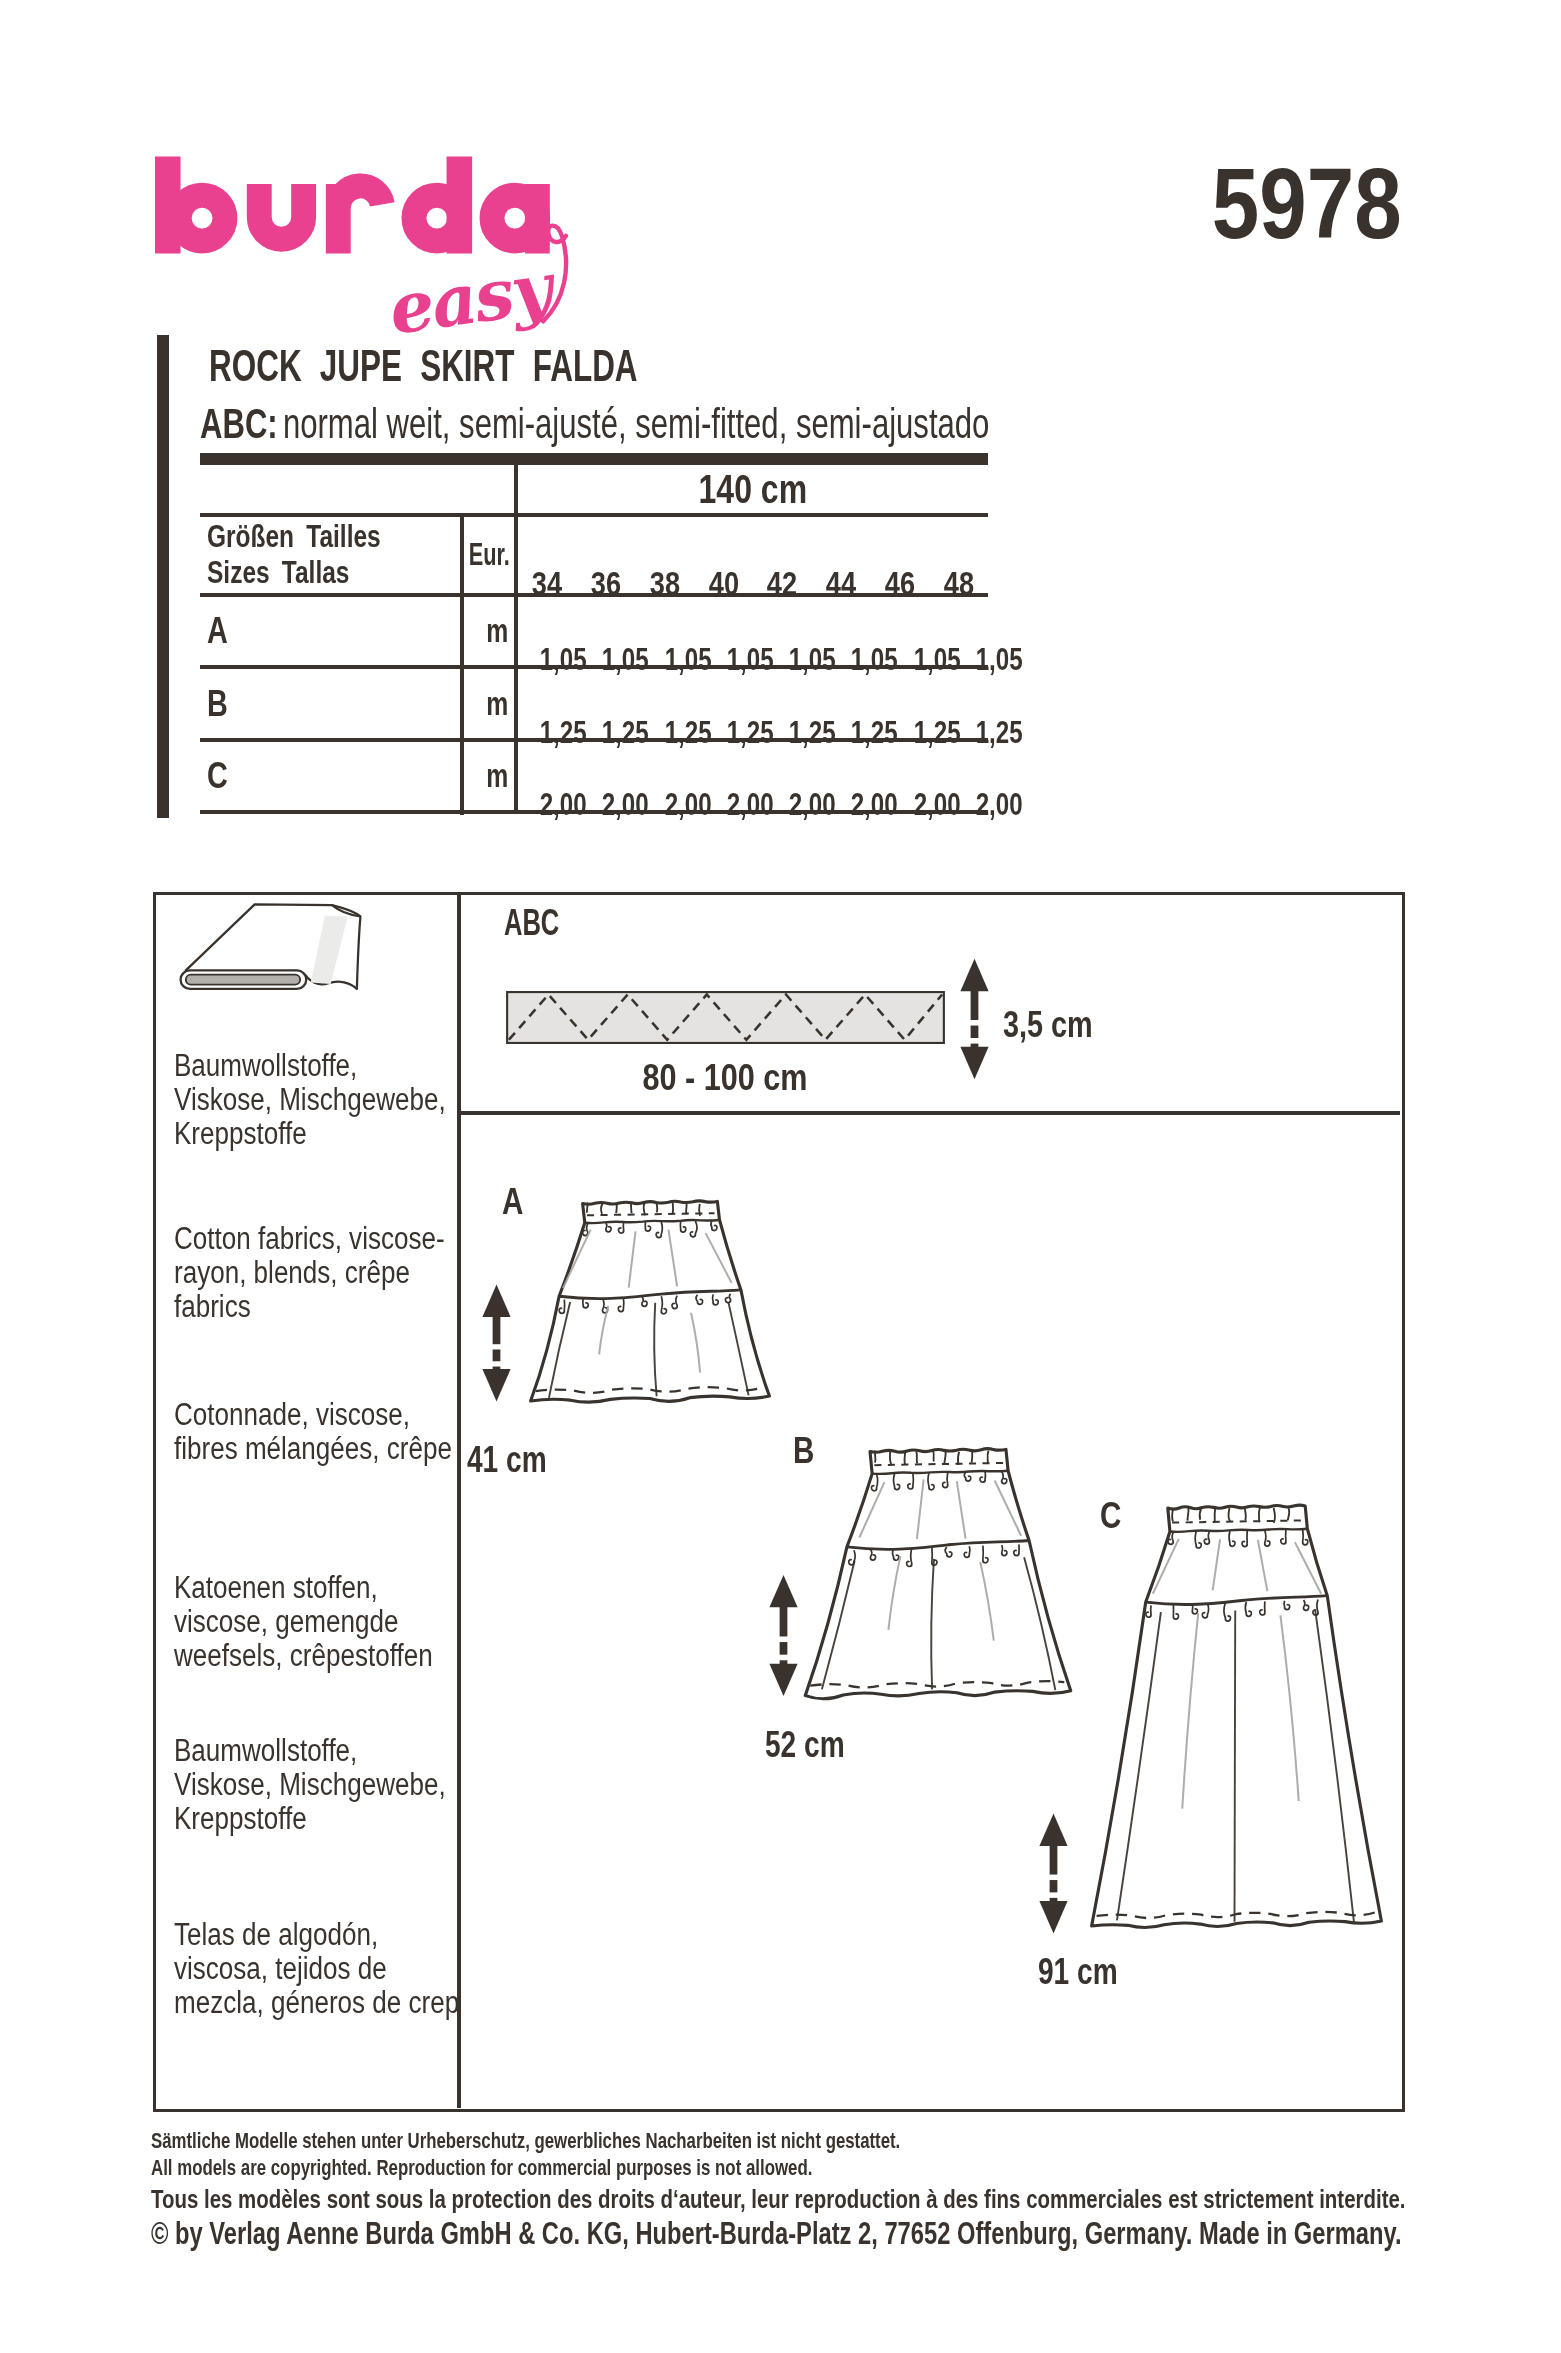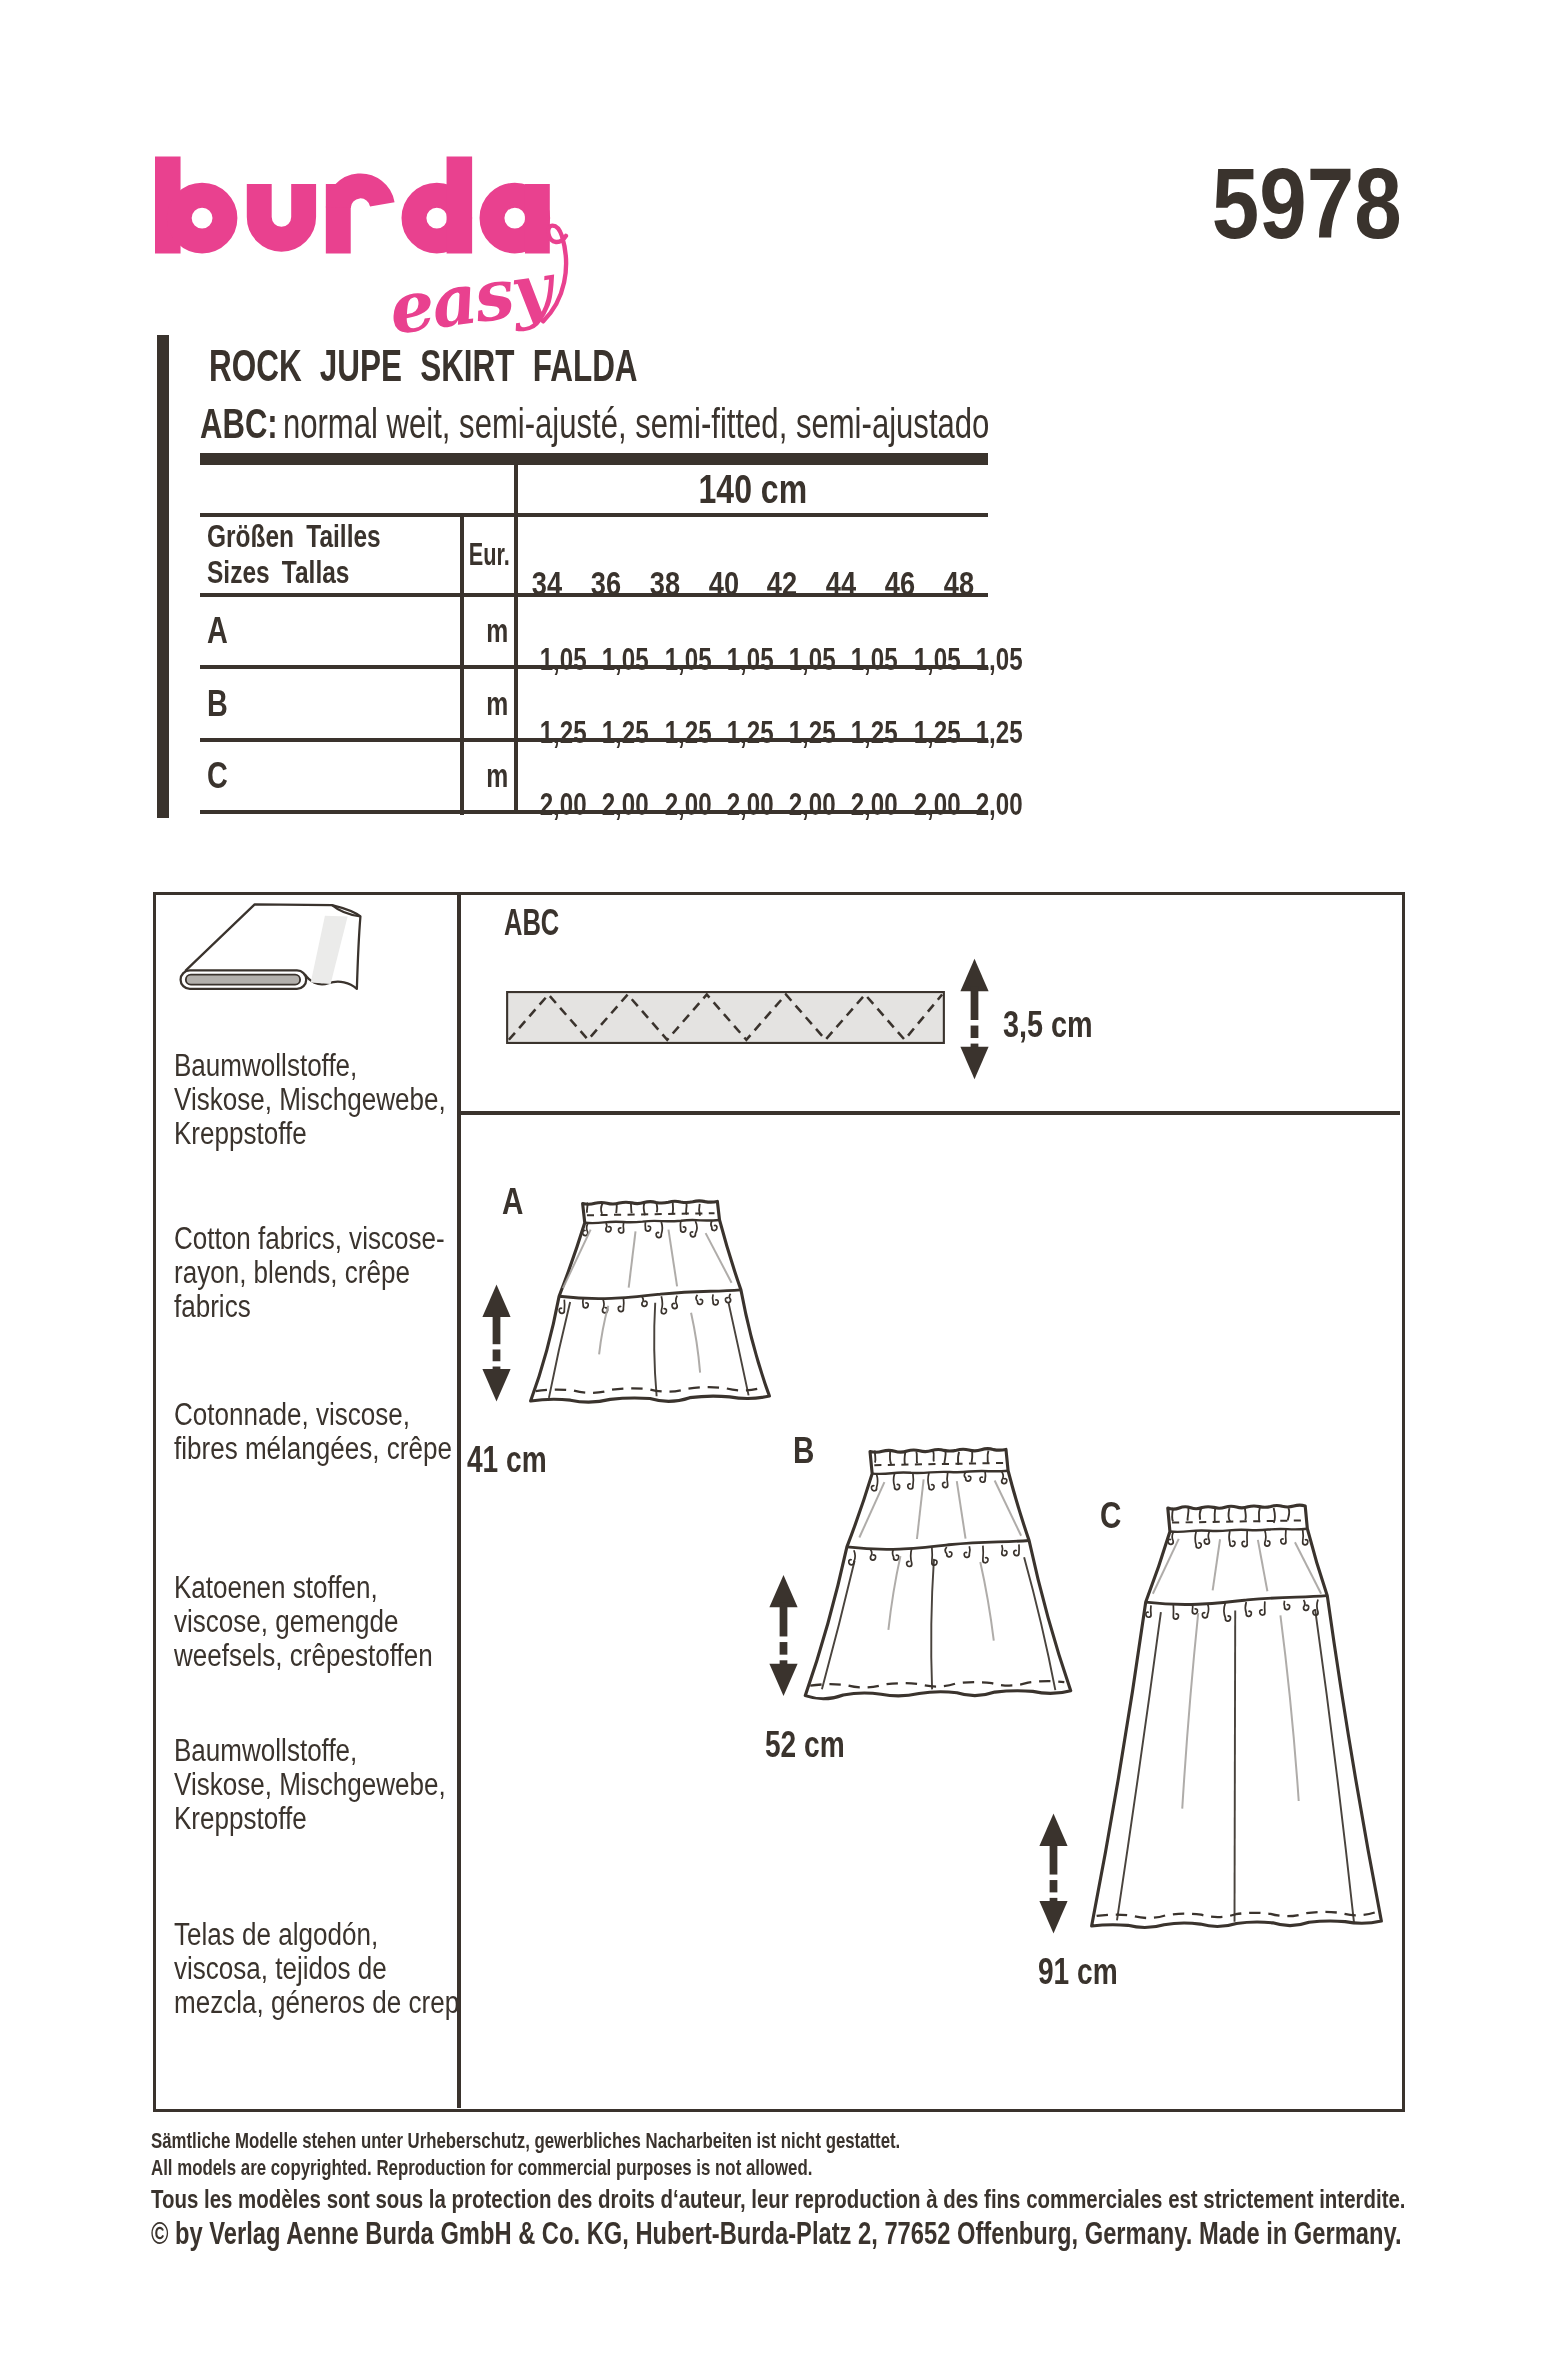--- a/index.html
+++ b/index.html
@@ -297,20 +297,23 @@
       <span class="pl">Telas de algodón,</span>
       <span class="pl">viscosa, tejidos de</span>
       <span class="pl">mezcla, géneros de crep</span>
     </p>
 
   <div id="abc-label" class="abs"><span class="t ol">ABC</span></div>
   <div id="strip" class="abs"><svg viewBox="0 0 621 75" width="443" height="53">
         <rect x="1.5" y="1.5" width="618" height="72" fill="#e4e3e1" stroke="#3a332d" stroke-width="3"></rect>
         <polyline points="4,69 60,5 116,69 172,5 228,69 284,5 340,69 396,5 452,69 508,5 564,69 617,5" fill="none" stroke="#3a332d" stroke-width="3.6" stroke-dasharray="13 9"></polyline>
       </svg></div>
+  <div id="strip-width" class="abs flexc">
+      <span class="t oc">80 - 100 cm</span>
+    </div>
   <div id="arrow-strip" class="abs"><svg viewBox="0 0 44 171" width="31" height="122">
         <polygon points="22.0,0 2.0,46 42.0,46" fill="#3a332d"></polygon>
         <rect x="16.5" y="39" width="11" height="47.92" fill="#3a332d"></rect>
         <rect x="16.5" y="94.8" width="11" height="17.7" fill="#3a332d"></rect>
         <rect x="16.5" y="120.4" width="11" height="25.6" fill="#3a332d"></rect>
         <polygon points="22.0,171 2.0,125 42.0,125" fill="#3a332d"></polygon>
       </svg></div>
   <div id="strip-height" class="abs flexl">
       <span class="t ol">3,5 cm</span>
     </div>

